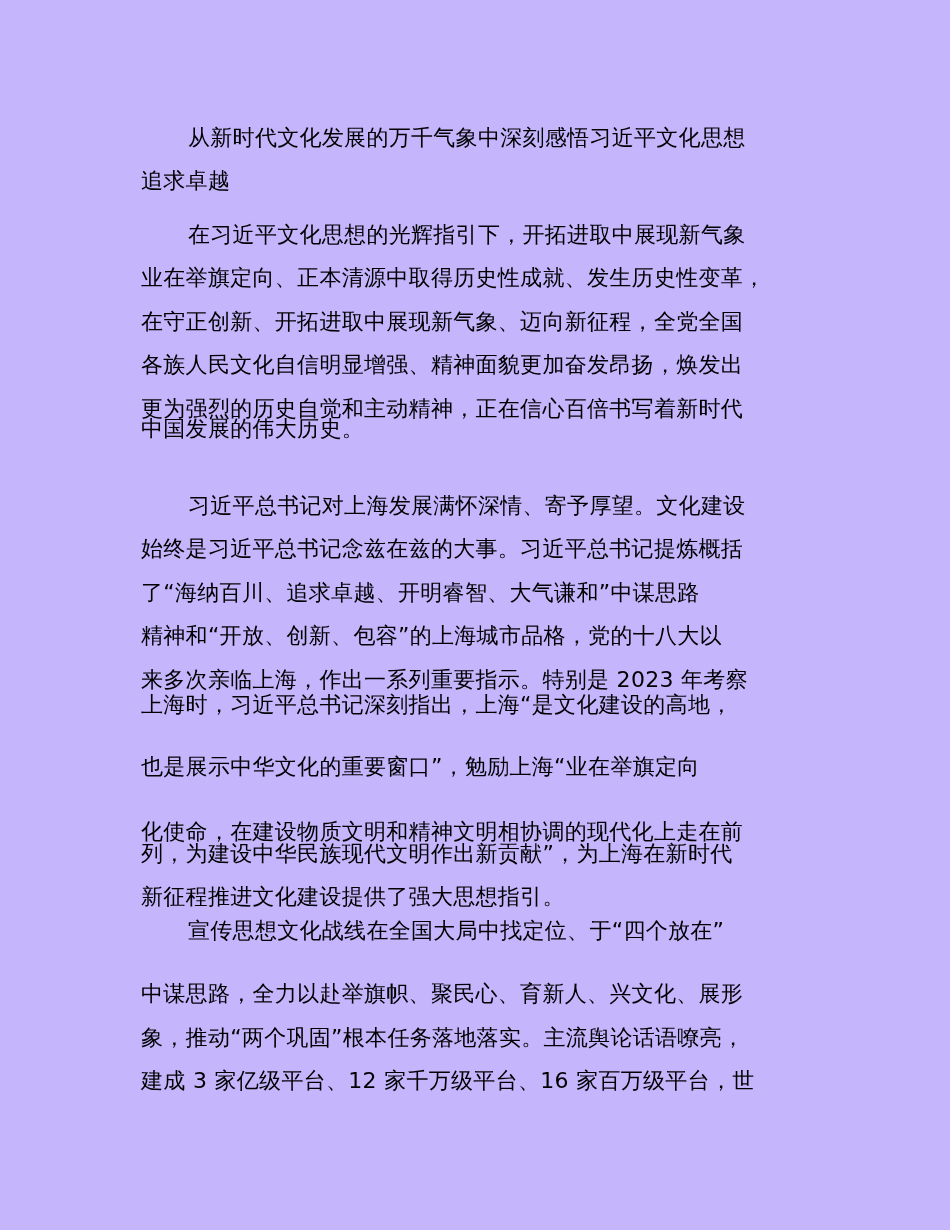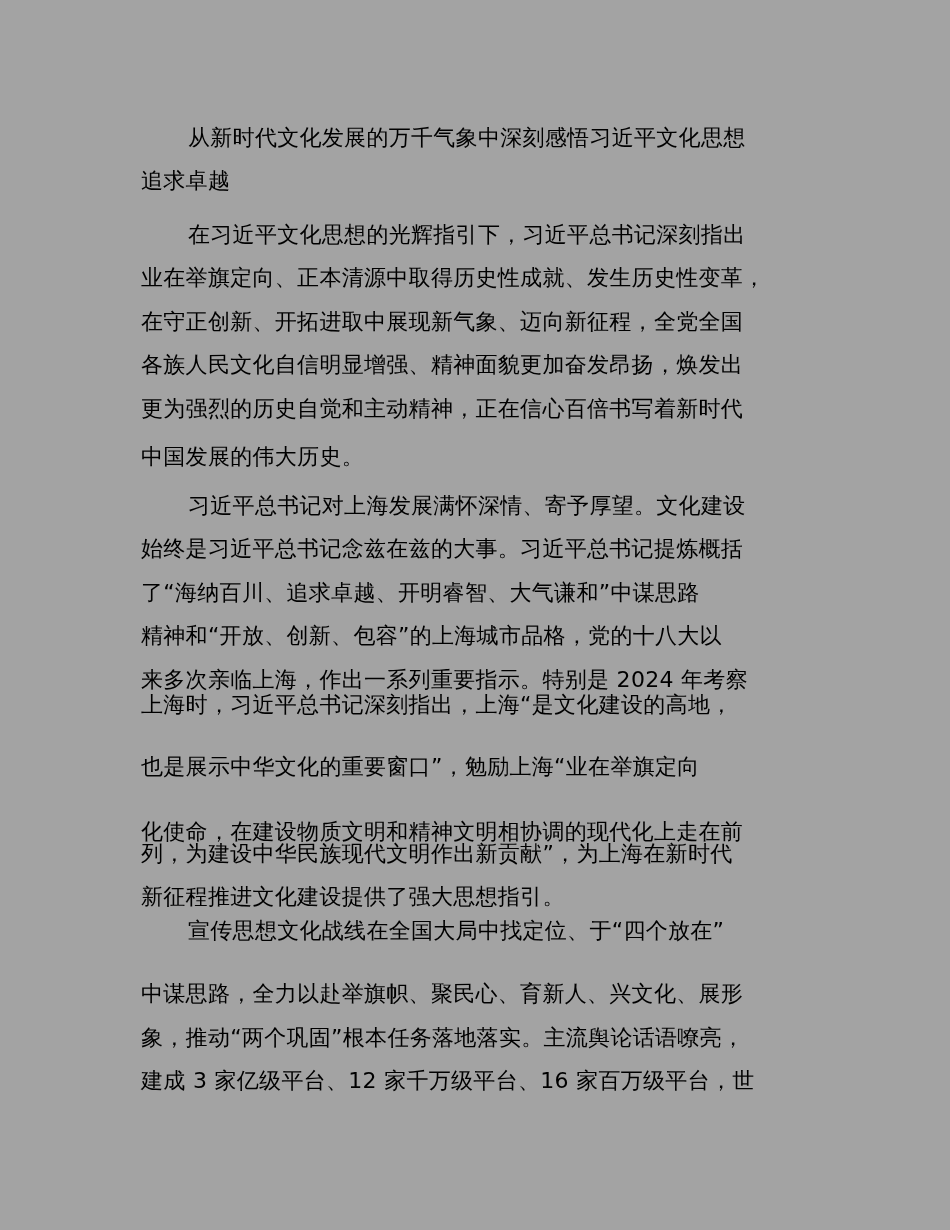--- a/index.html
+++ b/index.html
@@ -1,46 +1,46 @@
 <!DOCTYPE html>
 <html><head>
 <meta charset="utf-8">
 <style>
   html, body { margin: 0; padding: 0; background: #ffffff; }
   body { width: 950px; height: 1230px; position: relative; overflow: hidden;
          font-family: "DejaVu Sans", "Liberation Sans", sans-serif; color: #000; }
-  .page { position: absolute; left: 0; top: 0; width: 950px; height: 1230px; background: #a3a3a3; }
+  .page { position: absolute; left: 0; top: 0; width: 950px; height: 1230px; background: #c4b5fd; }
   .line { position: absolute; left: 141px; font-size: 22px; line-height: 30px; white-space: nowrap; letter-spacing: 0.3px; }
   .line.indent { left: 188px; }
 </style>
 </head>
 <body>
 
 <div class="page">
 
   <div>
     <div class="line indent" style="top:123px">从新时代文化发展的万千气象中深刻感悟习近平文化思想</div>
     <div class="line" style="top:166px">追求卓越</div>
   </div>
 
   <div>
-    <div class="line indent" style="top:220px">在习近平文化思想的光辉指引下，习近平总书记深刻指出</div>
+    <div class="line indent" style="top:220px">在习近平文化思想的光辉指引下，开拓进取中展现新气象</div>
     <div class="line" style="top:263px">业在举旗定向、正本清源中取得历史性成就、发生历史性变革，</div>
     <div class="line" style="top:307px">在守正创新、开拓进取中展现新气象、迈向新征程，全党全国</div>
     <div class="line" style="top:350px">各族人民文化自信明显增强、精神面貌更加奋发昂扬，焕发出</div>
     <div class="line" style="top:394px">更为强烈的历史自觉和主动精神，正在信心百倍书写着新时代</div>
-    <div class="line" style="top:442px">中国发展的伟大历史。</div>
+    <div class="line" style="top:414px">中国发展的伟大历史。</div>
   </div>
 
   <div>
     <div class="line indent" style="top:491px">习近平总书记对上海发展满怀深情、寄予厚望。文化建设</div>
     <div class="line" style="top:534px">始终是习近平总书记念兹在兹的大事。习近平总书记提炼概括</div>
     <div class="line" style="top:578px">了“海纳百川、追求卓越、开明睿智、大气谦和”中谋思路</div>
     <div class="line" style="top:621px">精神和“开放、创新、包容”的上海城市品格，党的十八大以</div>
-    <div class="line" style="top:665px">来多次亲临上海，作出一系列重要指示。特别是 2024 年考察</div>
+    <div class="line" style="top:665px">来多次亲临上海，作出一系列重要指示。特别是 2023 年考察</div>
     <div class="line" style="top:690px">上海时，习近平总书记深刻指出，上海“是文化建设的高地，</div>
     <div class="line" style="top:752px">也是展示中华文化的重要窗口”，勉励上海“业在举旗定向</div>
     <div class="line" style="top:817px">化使命，在建设物质文明和精神文明相协调的现代化上走在前</div>
     <div class="line" style="top:839px">列，为建设中华民族现代文明作出新贡献”，为上海在新时代</div>
     <div class="line" style="top:882px">新征程推进文化建设提供了强大思想指引。</div>
   </div>
 
   <div>
     <div class="line indent" style="top:916px">宣传思想文化战线在全国大局中找定位、于“四个放在”</div>
     <div class="line" style="top:979px">中谋思路，全力以赴举旗帜、聚民心、育新人、兴文化、展形</div>

